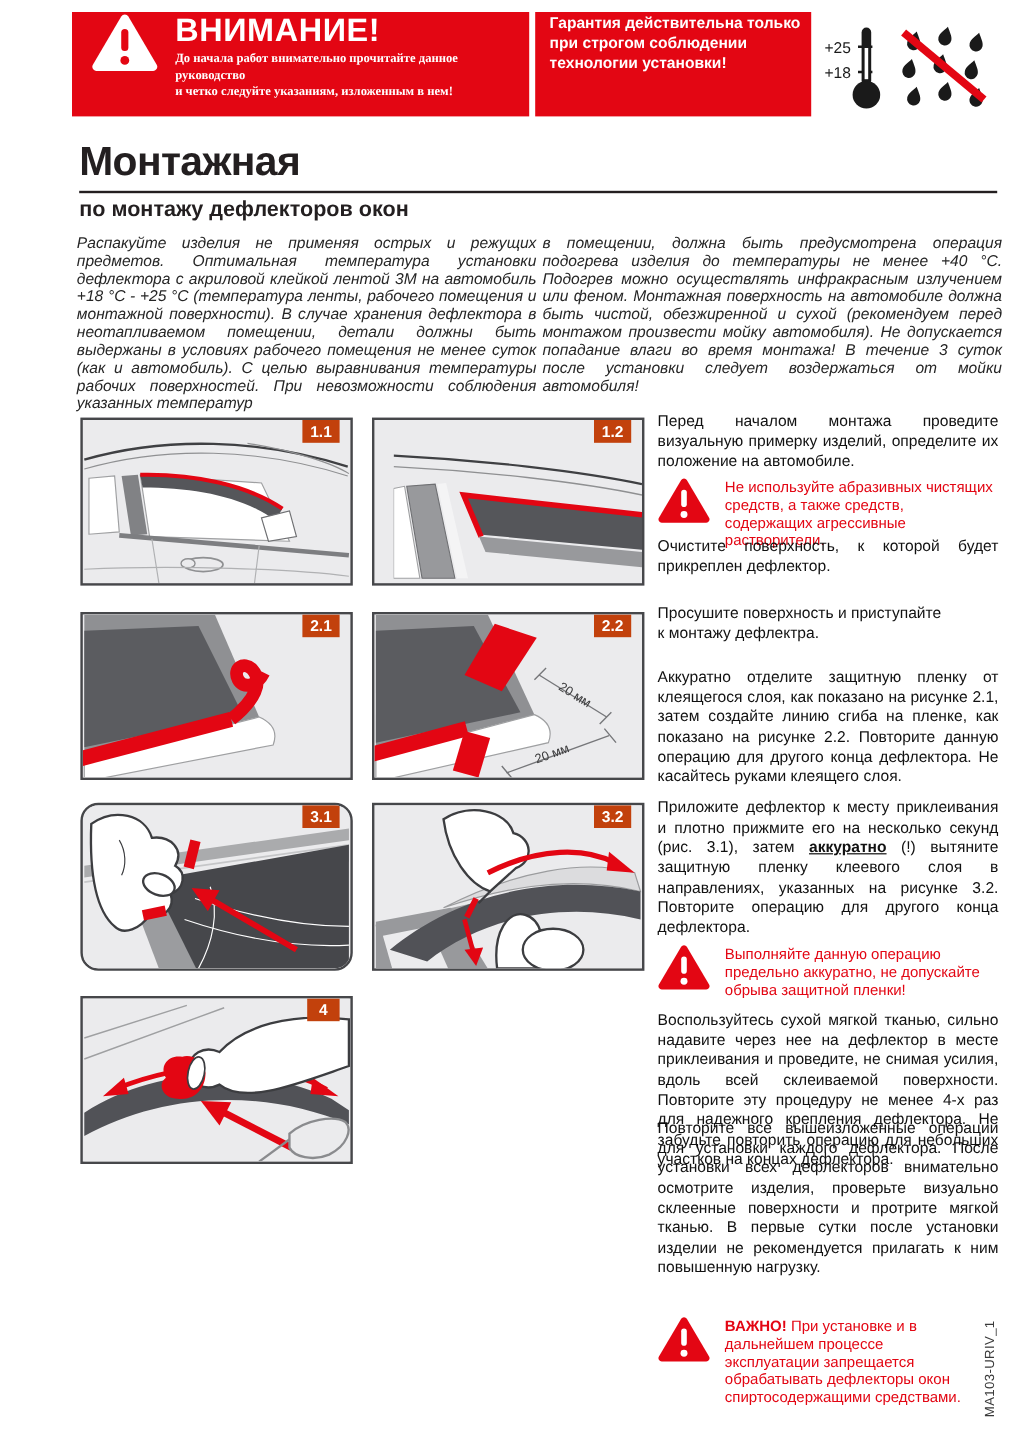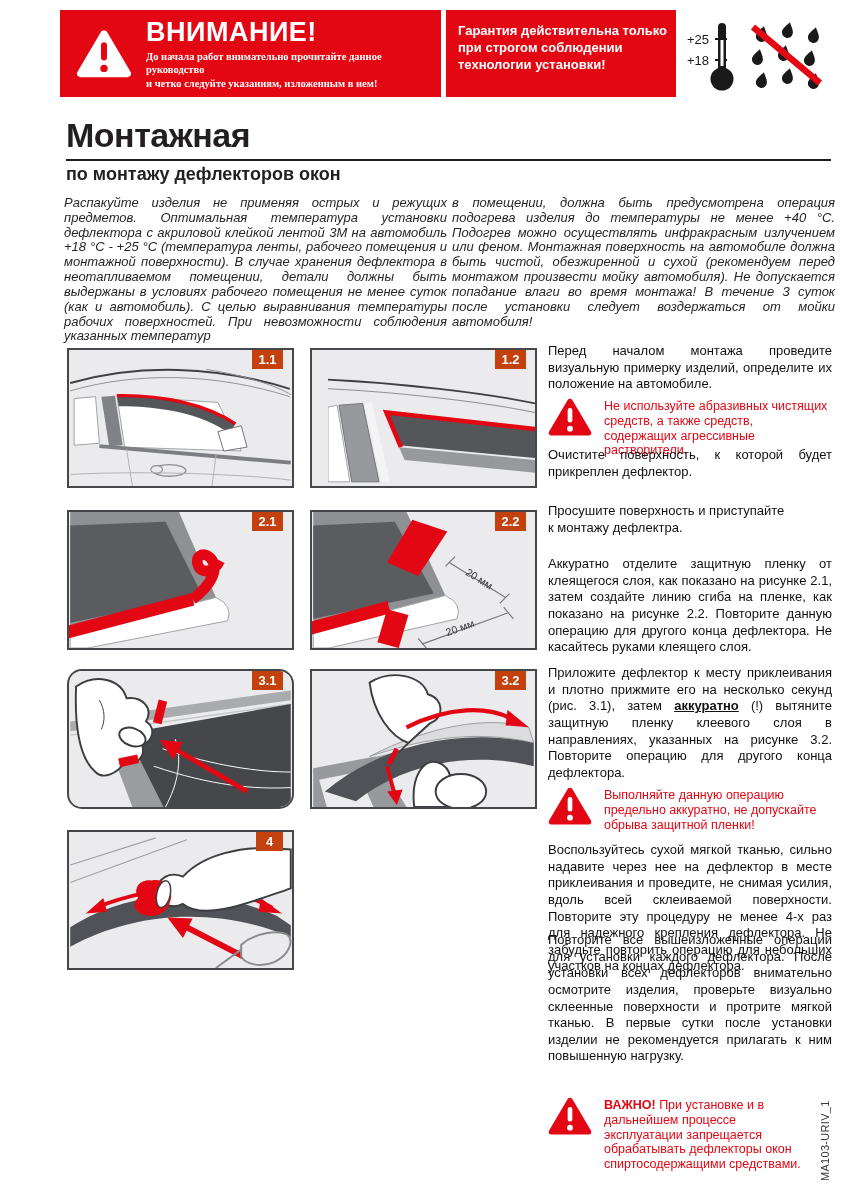--- a/index.html
+++ b/index.html
@@ -2,26 +2,26 @@
 <html lang="ru"><head>
 <meta charset="utf-8">
 <style>
   * { margin:0; padding:0; box-sizing:border-box; }
   html,body { background:#fff; }
   body { width:855px; height:1200px; font-family:"Liberation Sans", sans-serif; color:#1a1a1a; }
   .page { position:relative; width:855px; height:1200px; background:#fff; overflow:hidden; }
 
   
   .banner { position:absolute; background:#e30613; color:#fff; }
-  .banner-attention { left:60px; top:10px; width:381px; height:87px; display:flex; align-items:center; }
+  .banner-attention { left:60px; top:10px; width:381px; height:87px; display:flex; }
   .banner-attention .tri { flex:0 0 auto; margin-left:16px; }
   .att-text { margin-left:14px; }
   .att-title { font-size:27px; font-weight:bold; letter-spacing:.5px; margin-bottom:2px; }
   .att-sub { font-size:10.5px; line-height:1.3; font-weight:bold;font-family:Liberation Serif, serif; }
-  .banner-warranty { left:446px; top:10px; width:230px; height:87px; padding:12px 4px 0 12px;
+  .banner-warranty { left:446px; top:10px; width:230px; height:87px; padding:0 4px 0 12px;
                      font-size:13px; font-weight:bold; line-height:1.32; }
   .cond-icons { position:absolute; left:686px; top:20px; width:144px; height:72px; display:flex; gap:8px; align-items:flex-start; }
 
   
   .doc-title { position:absolute; left:66px; top:116px; font-size:34px; font-weight:bold; letter-spacing:-.5px; color:#231f20; }
   .title-rule { position:absolute; left:66px; top:159px; width:765px; height:2px; background:#231f20; }
   .doc-subtitle { position:absolute; left:66px; top:164px; font-size:18px; color:#231f20; }
 
   
   .intro { position:absolute; top:196px; width:383px; font-style:italic; font-size:13px; line-height:1.14;

